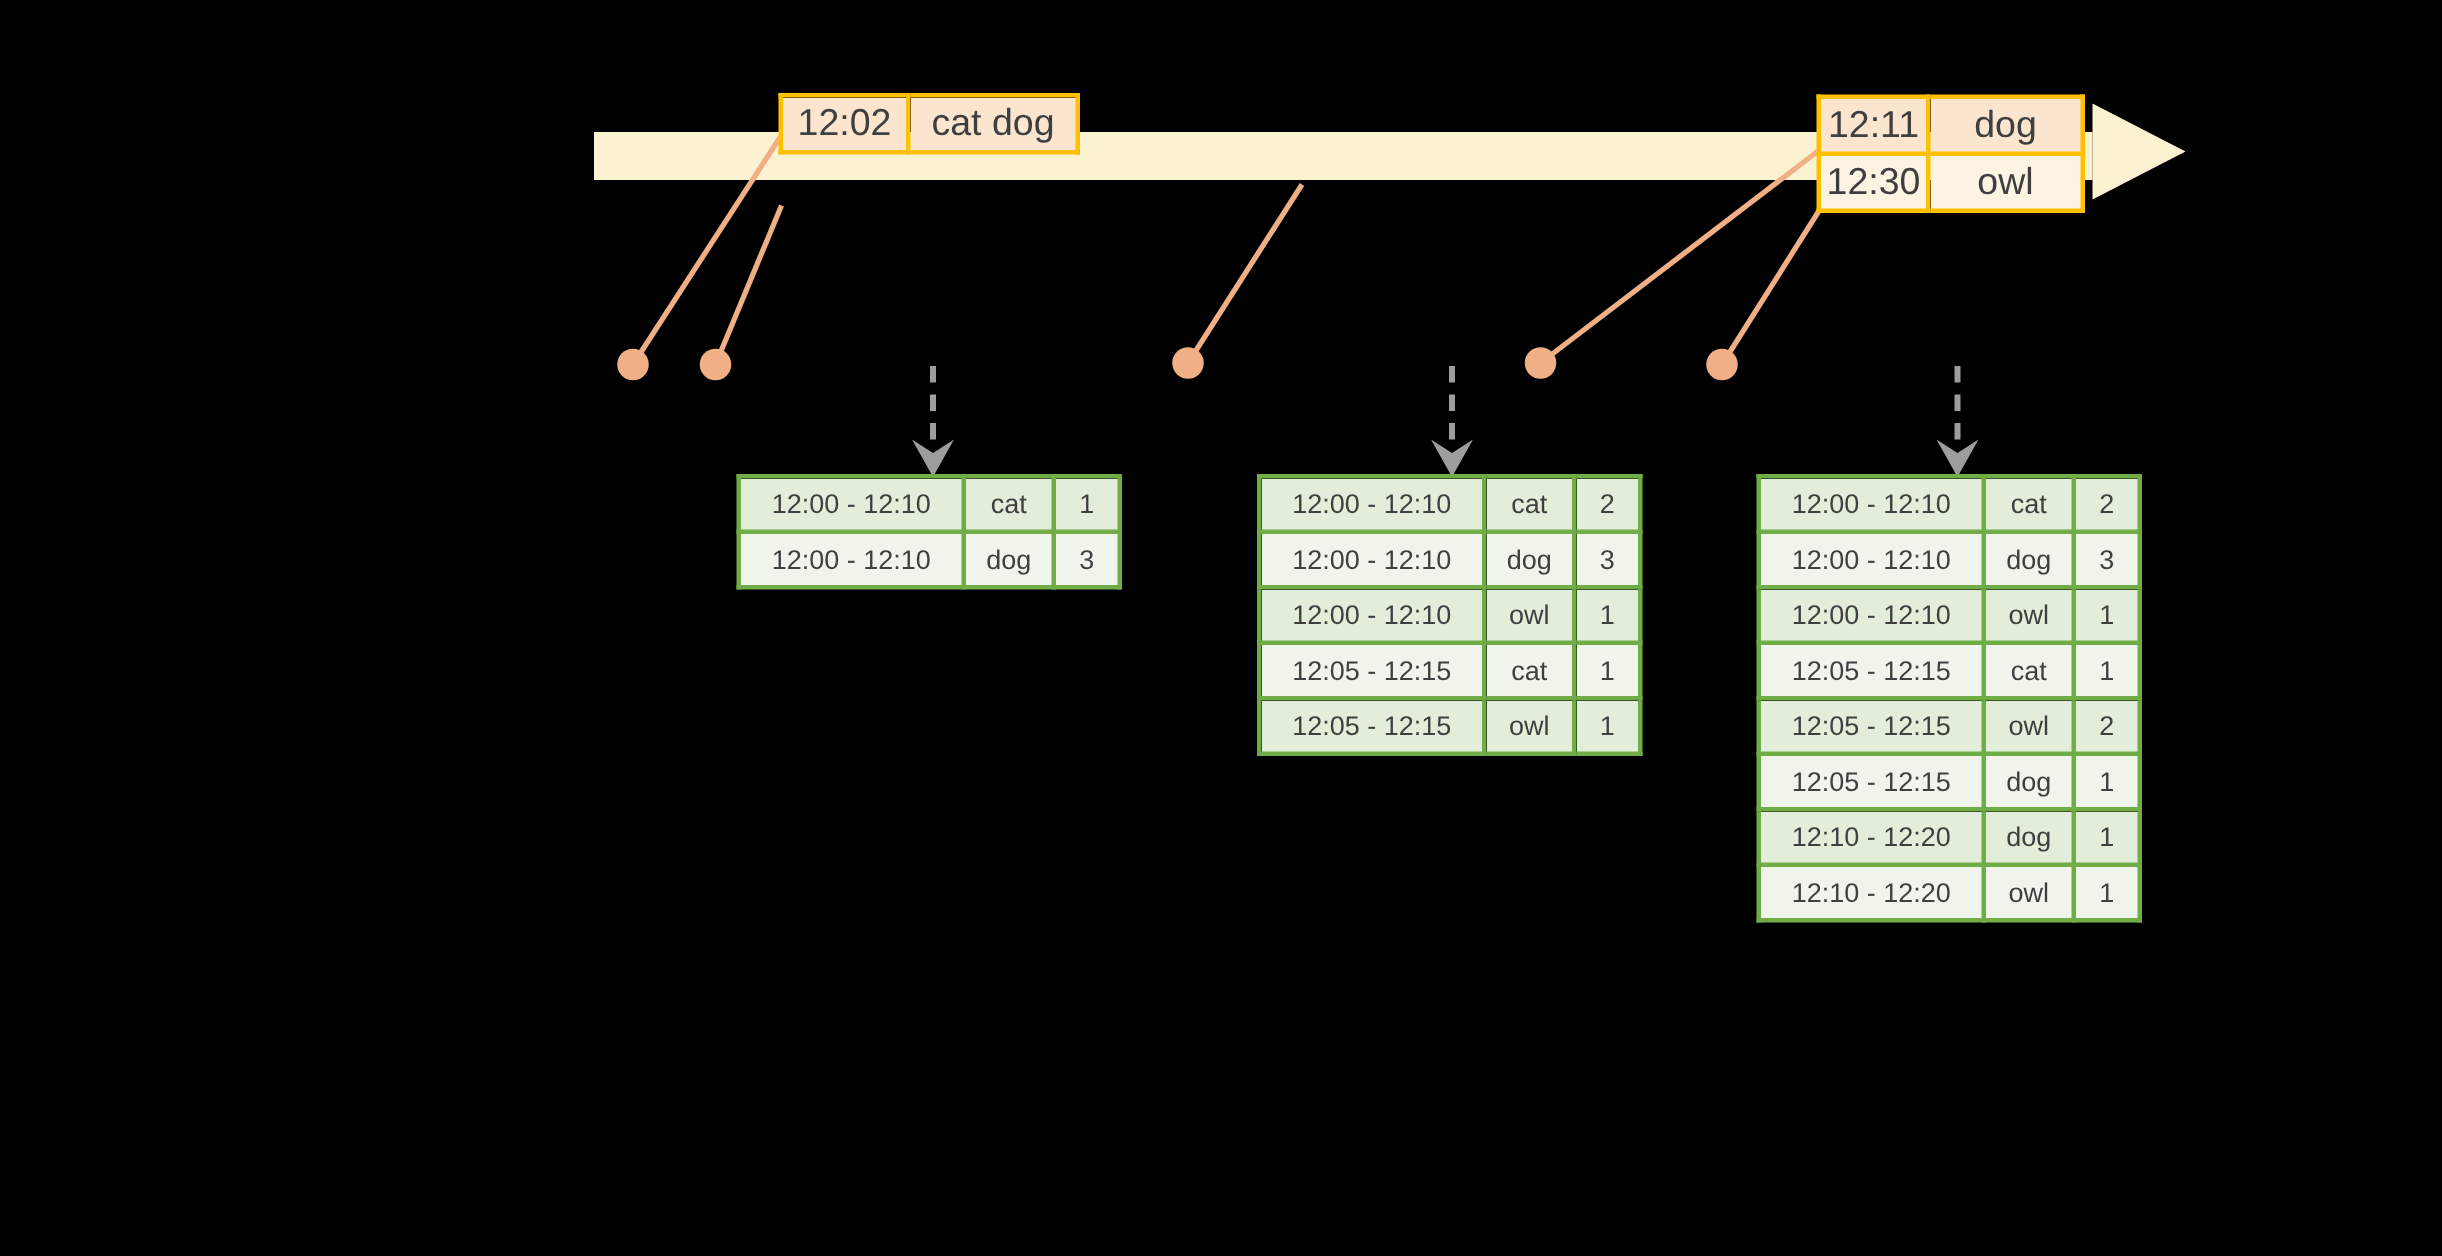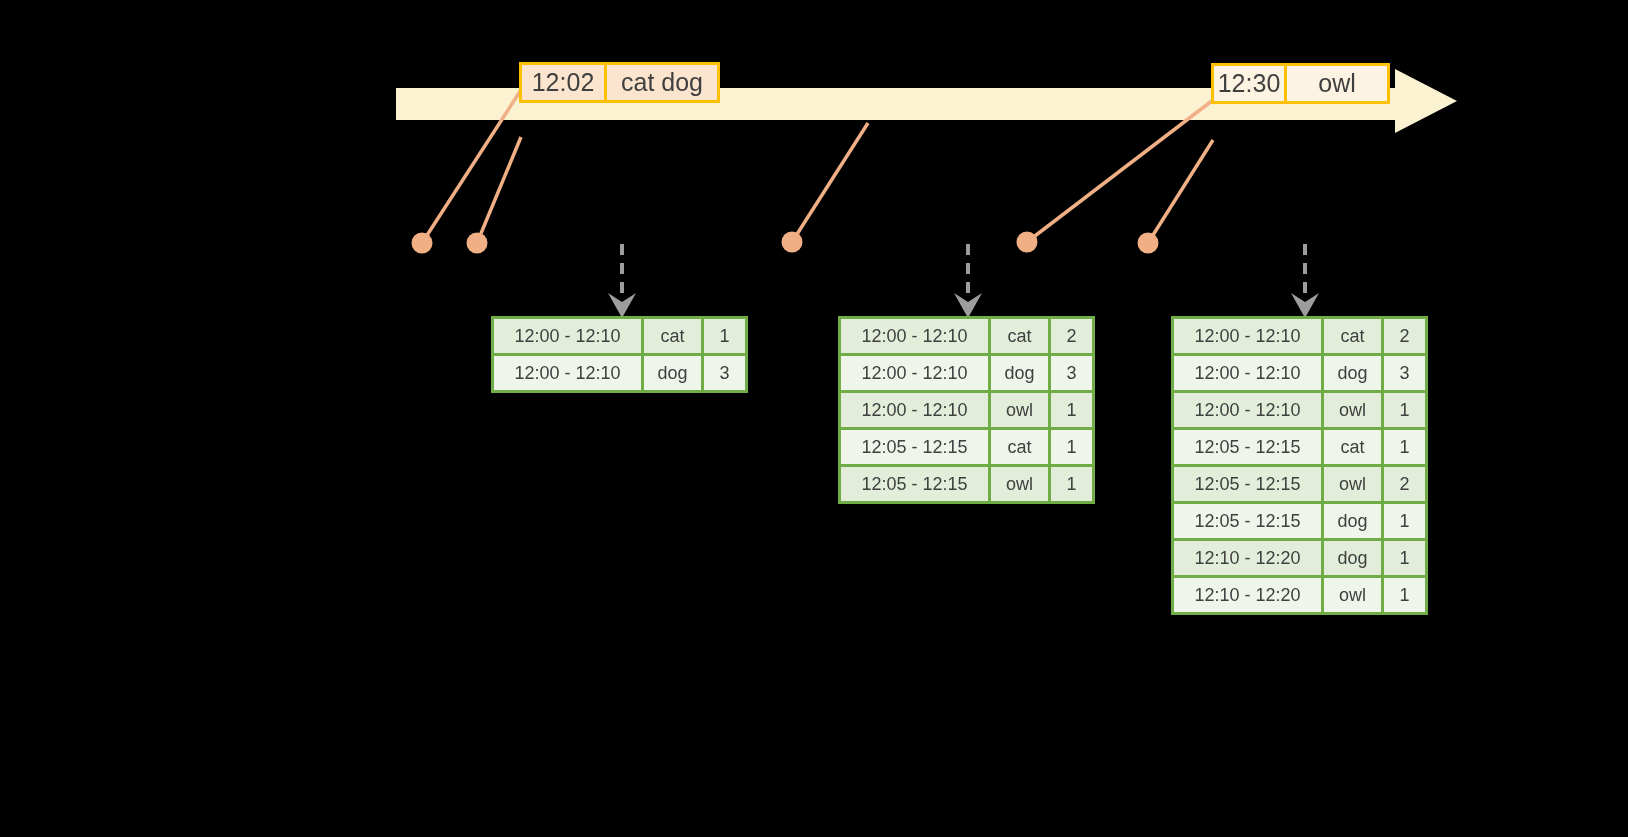--- a/index.html
+++ b/index.html
@@ -75,20 +75,24 @@
         <tr>
       <td class="t bg-peach">12:02</td>
       <td class="w bg-peach">cat dog</td>
     </tr>
   </tbody>
     </table>
 
 
   <table class="etable" id="etable-3">
     <tbody>
+        <tr>
+      <td class="t bg-peach">12:11</td>
+      <td class="w bg-peach">dog</td>
+    </tr>
     <tr>
       <td class="t bg-cream">12:30</td>
       <td class="w bg-cream">owl</td>
     </tr>
   </tbody>
     </table>
 
   <table class="rtable" id="rtable-1">
     <tbody>
         <tr>

